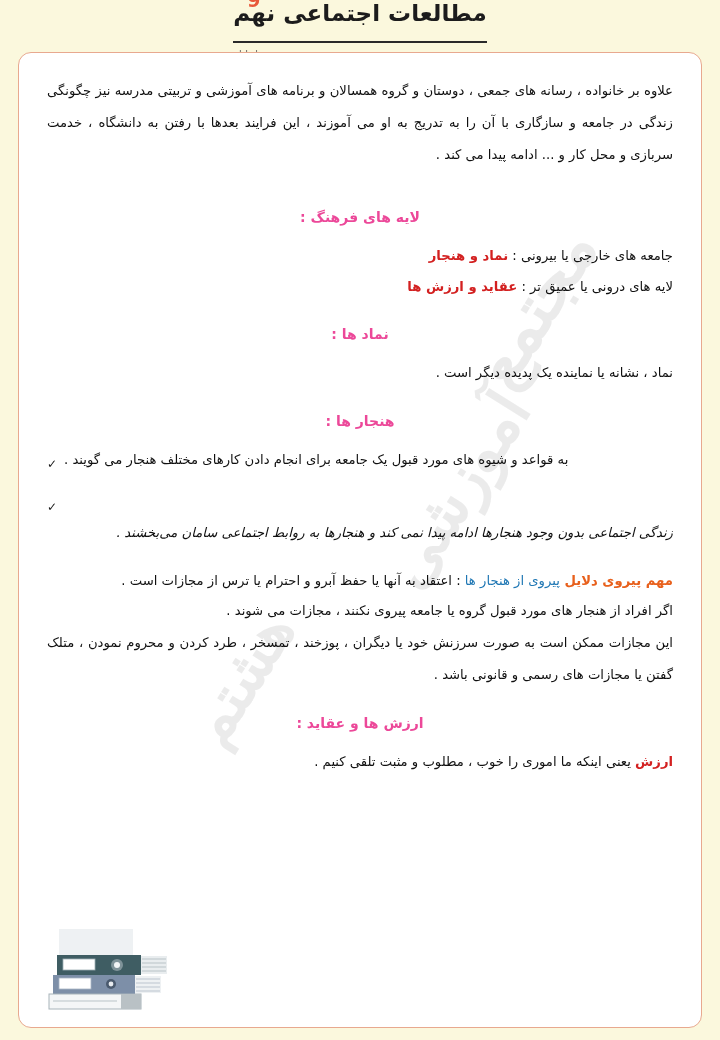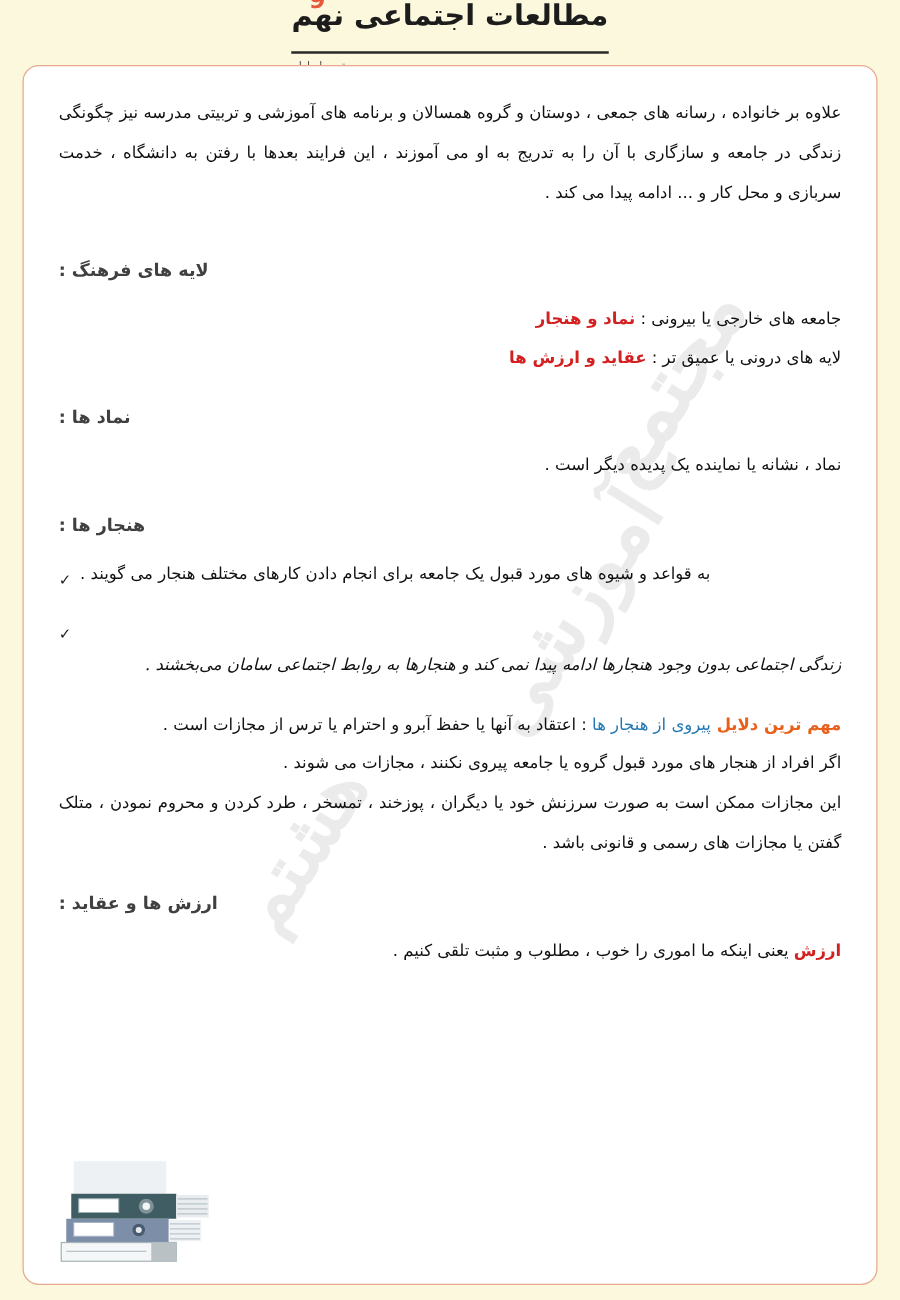--- a/index.html
+++ b/index.html
@@ -110,23 +110,23 @@
     font-family: "DejaVu Sans", "Liberation Sans", sans-serif;
   }
 
   .spacer-lg { height: 32px; }
   .spacer-md { height: 18px; }
   .spacer-sm { height: 9px; }
 
   .heading {
     font-size: 14px;
     font-weight: bold;
-    color: #404040;
-    margin: 0;
-    text-align: left;
+    color: #ec4899;
+    margin: 0;
+    text-align: center;
     line-height: 2.1;
   }
 
   .line {
     font-size: 13.2px;
     color: #101010;
     line-height: 2.3;
     margin: 0;
     text-align: right;
   }
@@ -226,21 +226,21 @@
     <div class="spacer-sm"></div>
 
     <div class="bullet-line">
       <span class="check">✓</span>
       <span class="bullet-text justify italic-block">زندگی اجتماعی بدون وجود هنجارها ادامه پیدا نمی کند و هنجارها به روابط اجتماعی سامان می‌بخشند .</span>
     </div>
 
     <div class="spacer-md"></div>
 
     <p class="line">
-      <span class="orange">مهم ترین دلایل </span><span class="blue">پیروی از هنجار ها</span><span> : اعتقاد به آنها یا حفظ آبرو و احترام یا ترس از مجازات است .</span>
+      <span class="orange">مهم پیروی دلایل </span><span class="blue">پیروی از هنجار ها</span><span> : اعتقاد به آنها یا حفظ آبرو و احترام یا ترس از مجازات است .</span>
     </p>
     <p class="line">اگر افراد از هنجار های مورد قبول گروه یا جامعه پیروی نکنند ، مجازات می شوند .</p>
     <p class="para">این مجازات ممکن است به صورت سرزنش خود یا دیگران ، پوزخند ، تمسخر ، طرد کردن و محروم نمودن ، متلک گفتن یا مجازات های رسمی و قانونی باشد .</p>
 
     <div class="spacer-md"></div>
 
     <p class="heading">ارزش ها و عقاید :</p>
     <div class="spacer-sm"></div>
     <p class="line">
       <span class="red">ارزش</span><span> یعنی اینکه ما اموری را خوب ، مطلوب و مثبت تلقی کنیم .</span>

